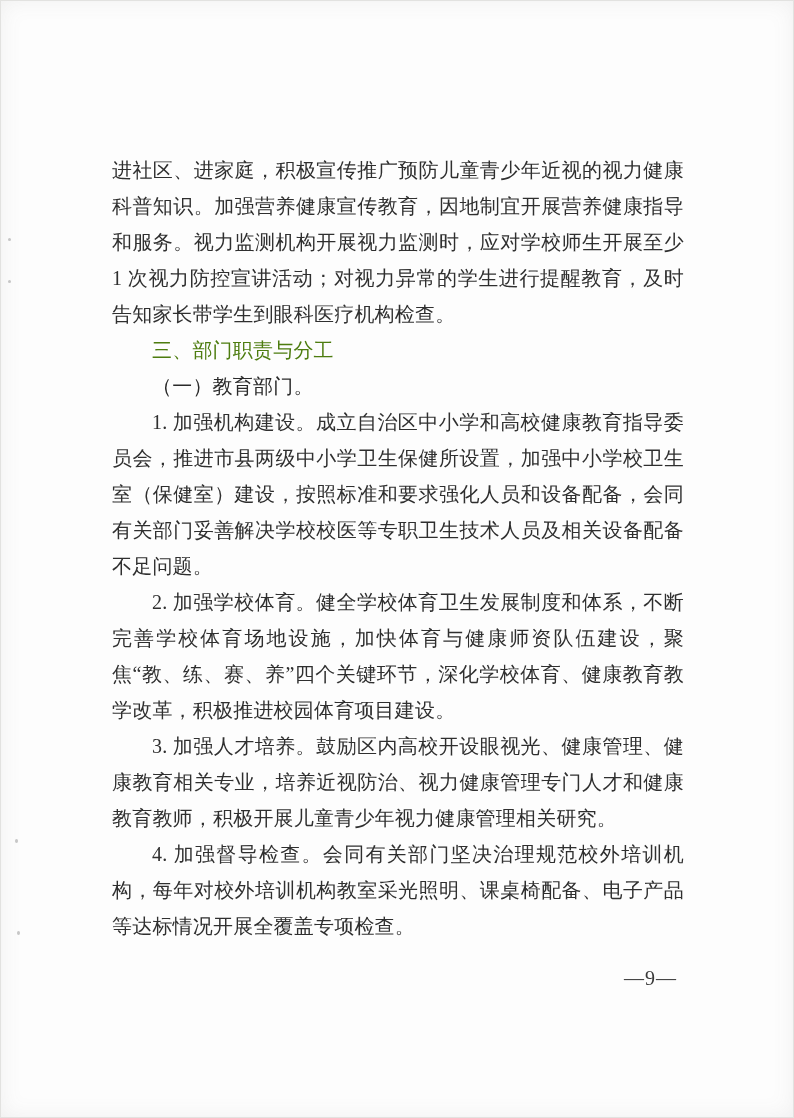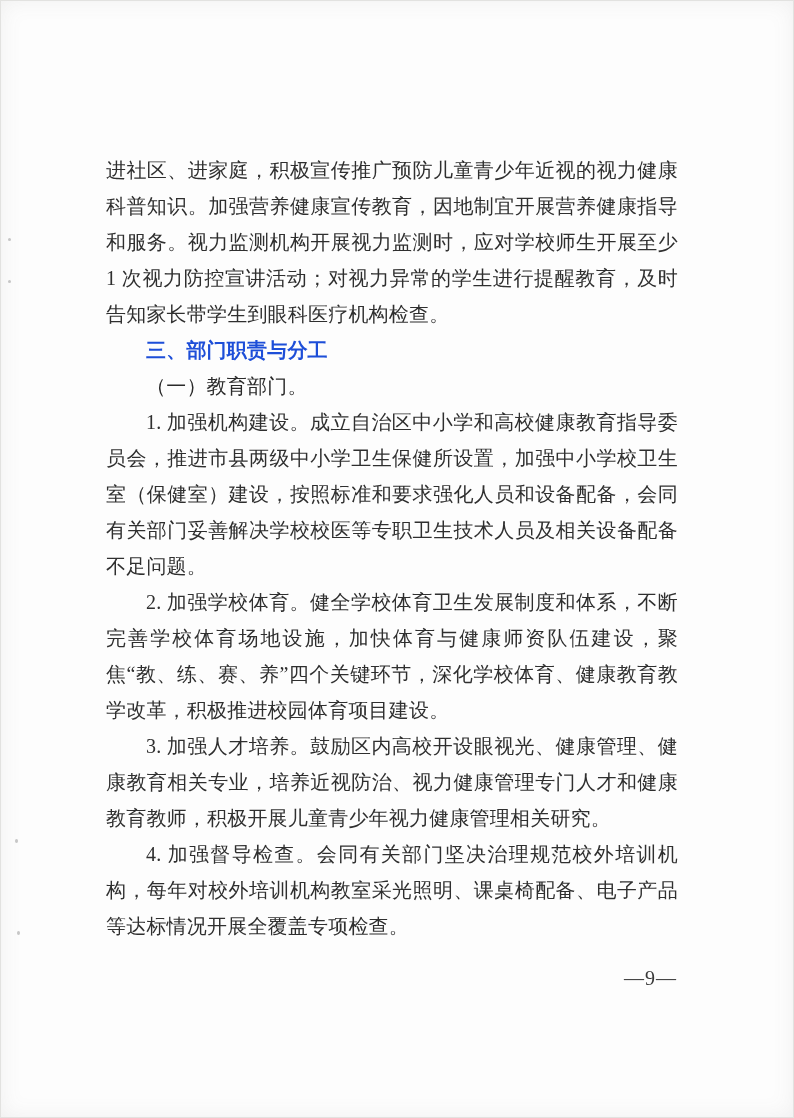--- a/index.html
+++ b/index.html
@@ -13,21 +13,21 @@
     height: 1118px;
     margin: 0;
     background: #fdfdfd;
     overflow: hidden;
     box-shadow: inset 0 0 0 1px #e2e2e0, inset 0 0 22px rgba(110,110,110,0.10);
     font-family: "Liberation Serif", "DejaVu Serif", serif;
     color: #2f2f2f;
   }
   .textblock {
     position: absolute;
-    left: 106px;
+    left: 112px;
     top: 152px;
     width: 572px;
     font-size: 20px;
     line-height: 36px;
     text-align: justify;
     text-justify: inter-character;
     letter-spacing: 0.2px;
   }
   .textblock p {
     margin: 0;
@@ -35,22 +35,22 @@
   }
   .para {
     text-indent: 2em;
   }
   .continued {
     text-indent: 0;
   }
   .h1 {
     text-indent: 2em;
     font-family: "Liberation Sans", "DejaVu Sans", sans-serif;
-    font-weight: bold;
-    color: #1d4ed8;
+    font-weight: normal;
+    color: #4d7c0f;
   }
   .h2 {
     text-indent: 2em;
     font-weight: normal;
     color: #2a2a2a;
   }
   .pagenum {
     position: absolute;
     top: 965px;
     left: 624px;

